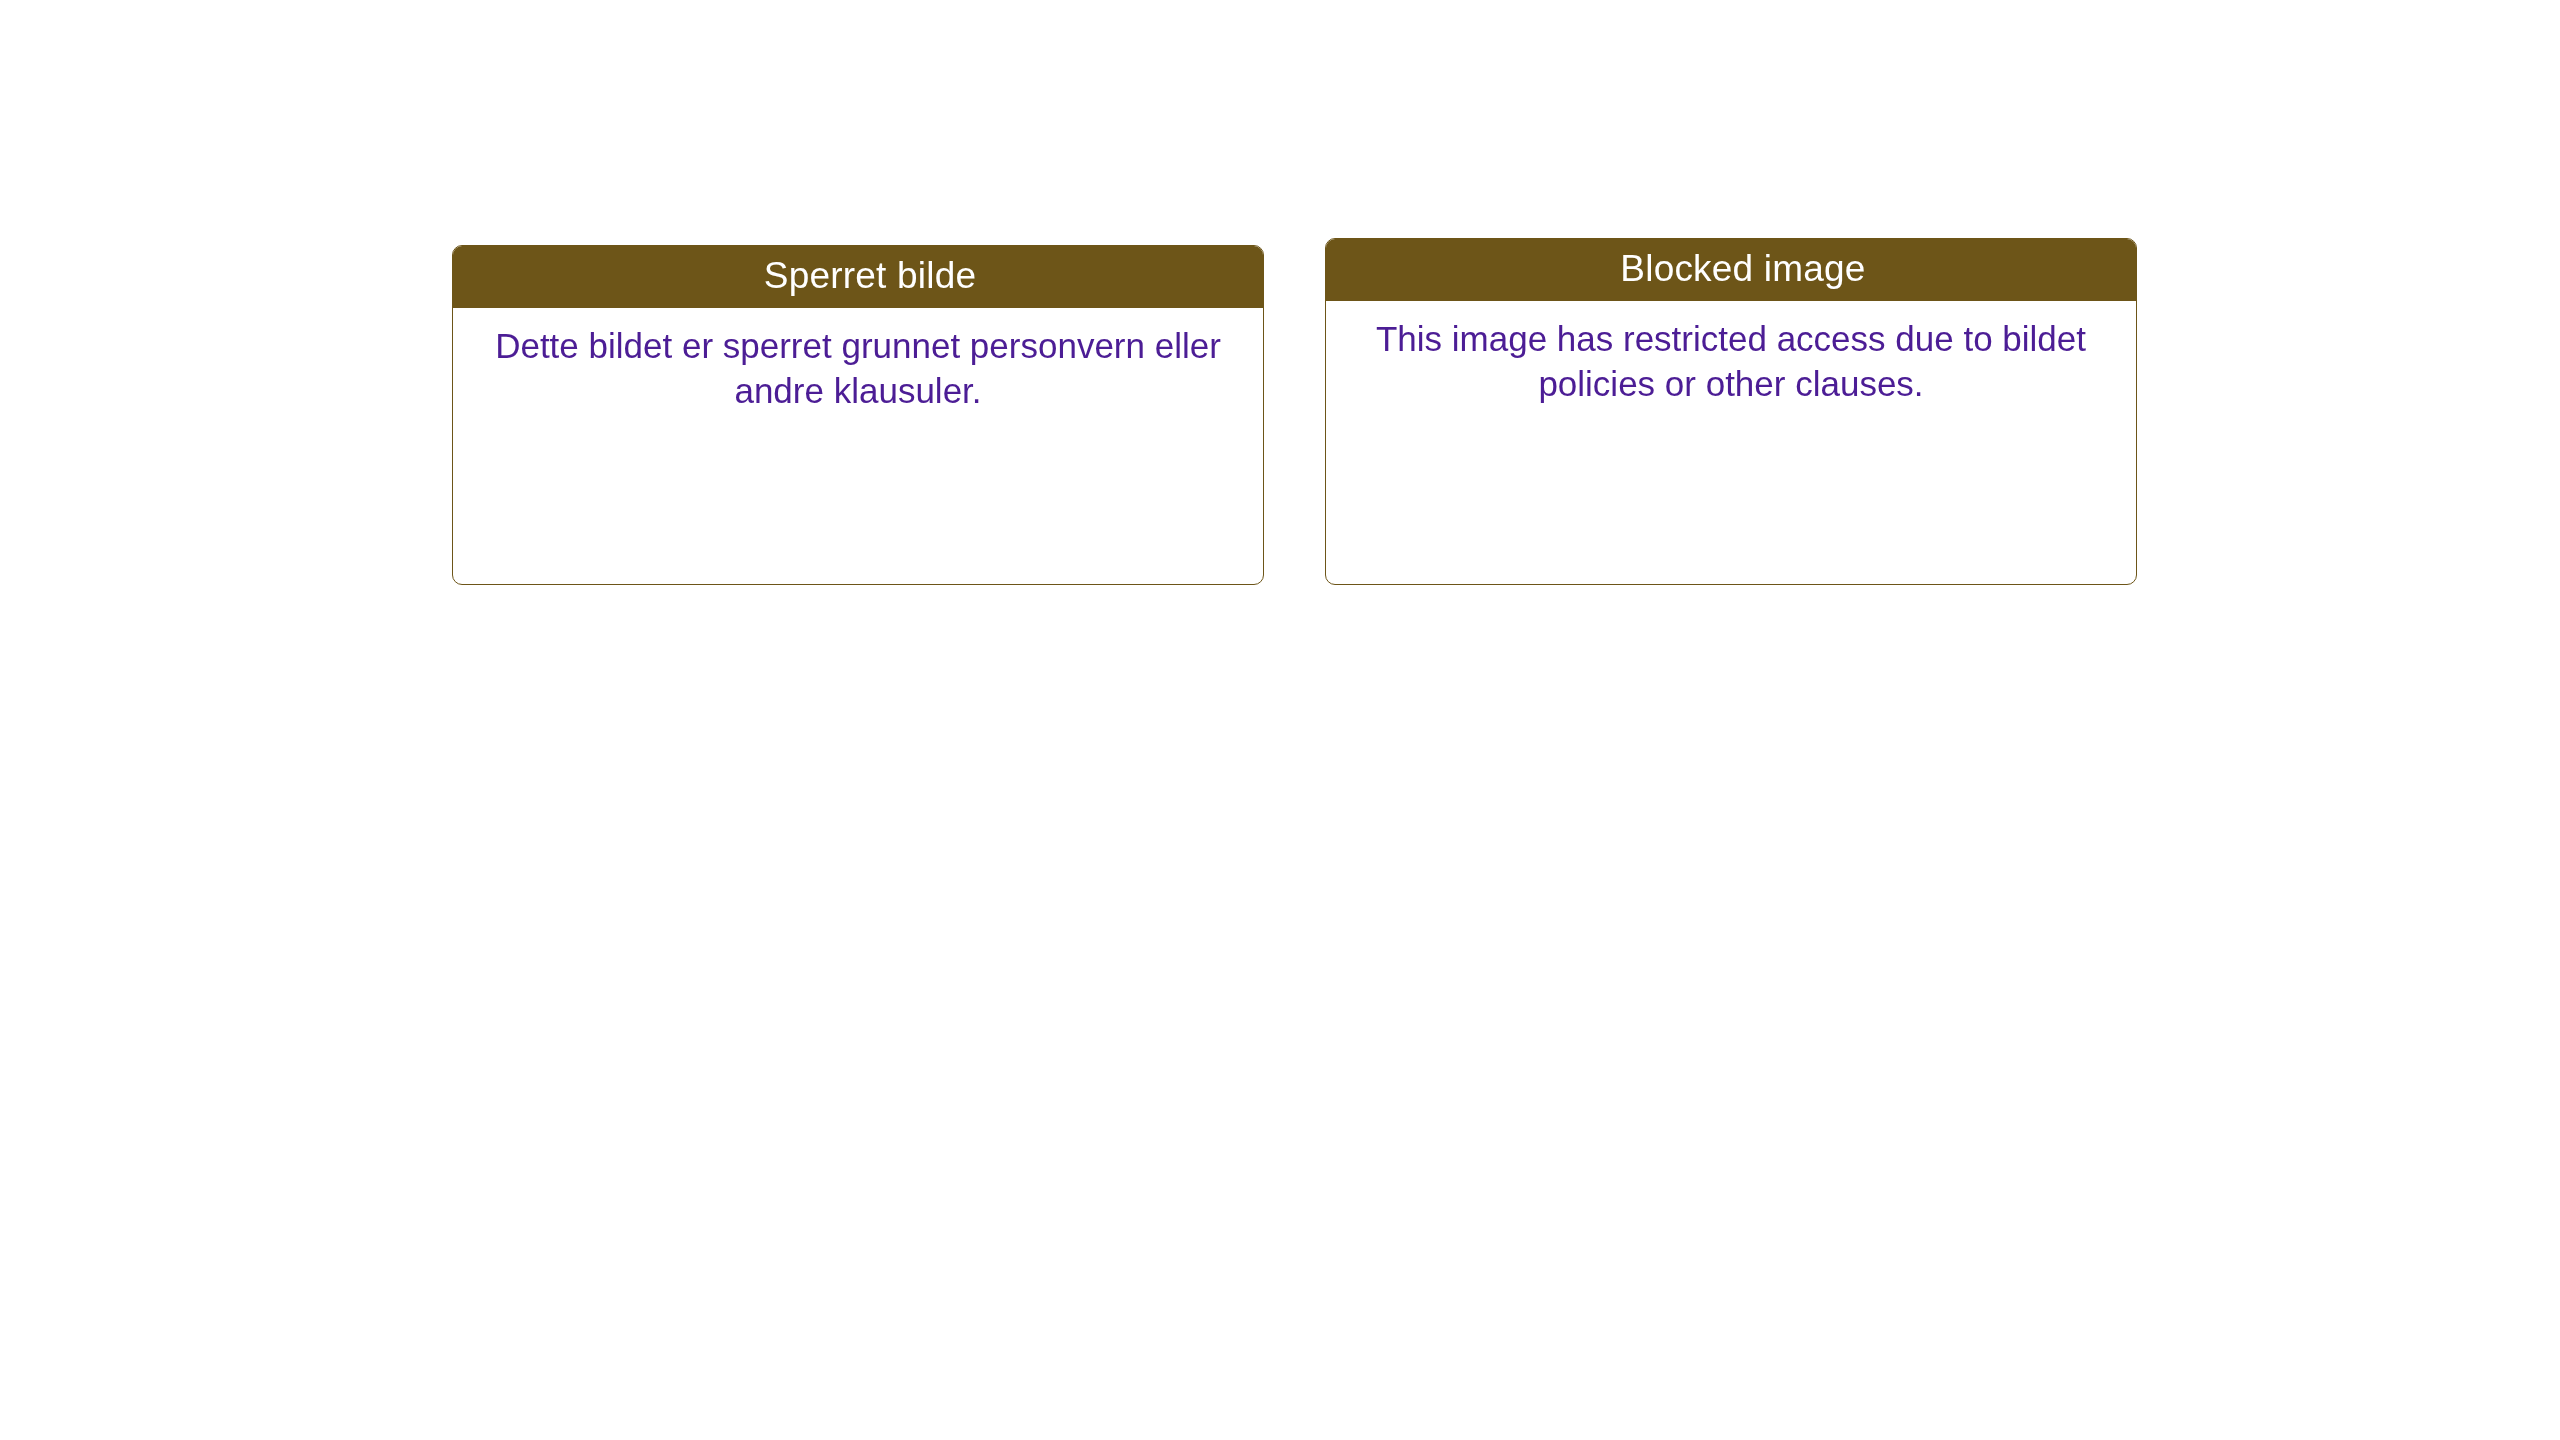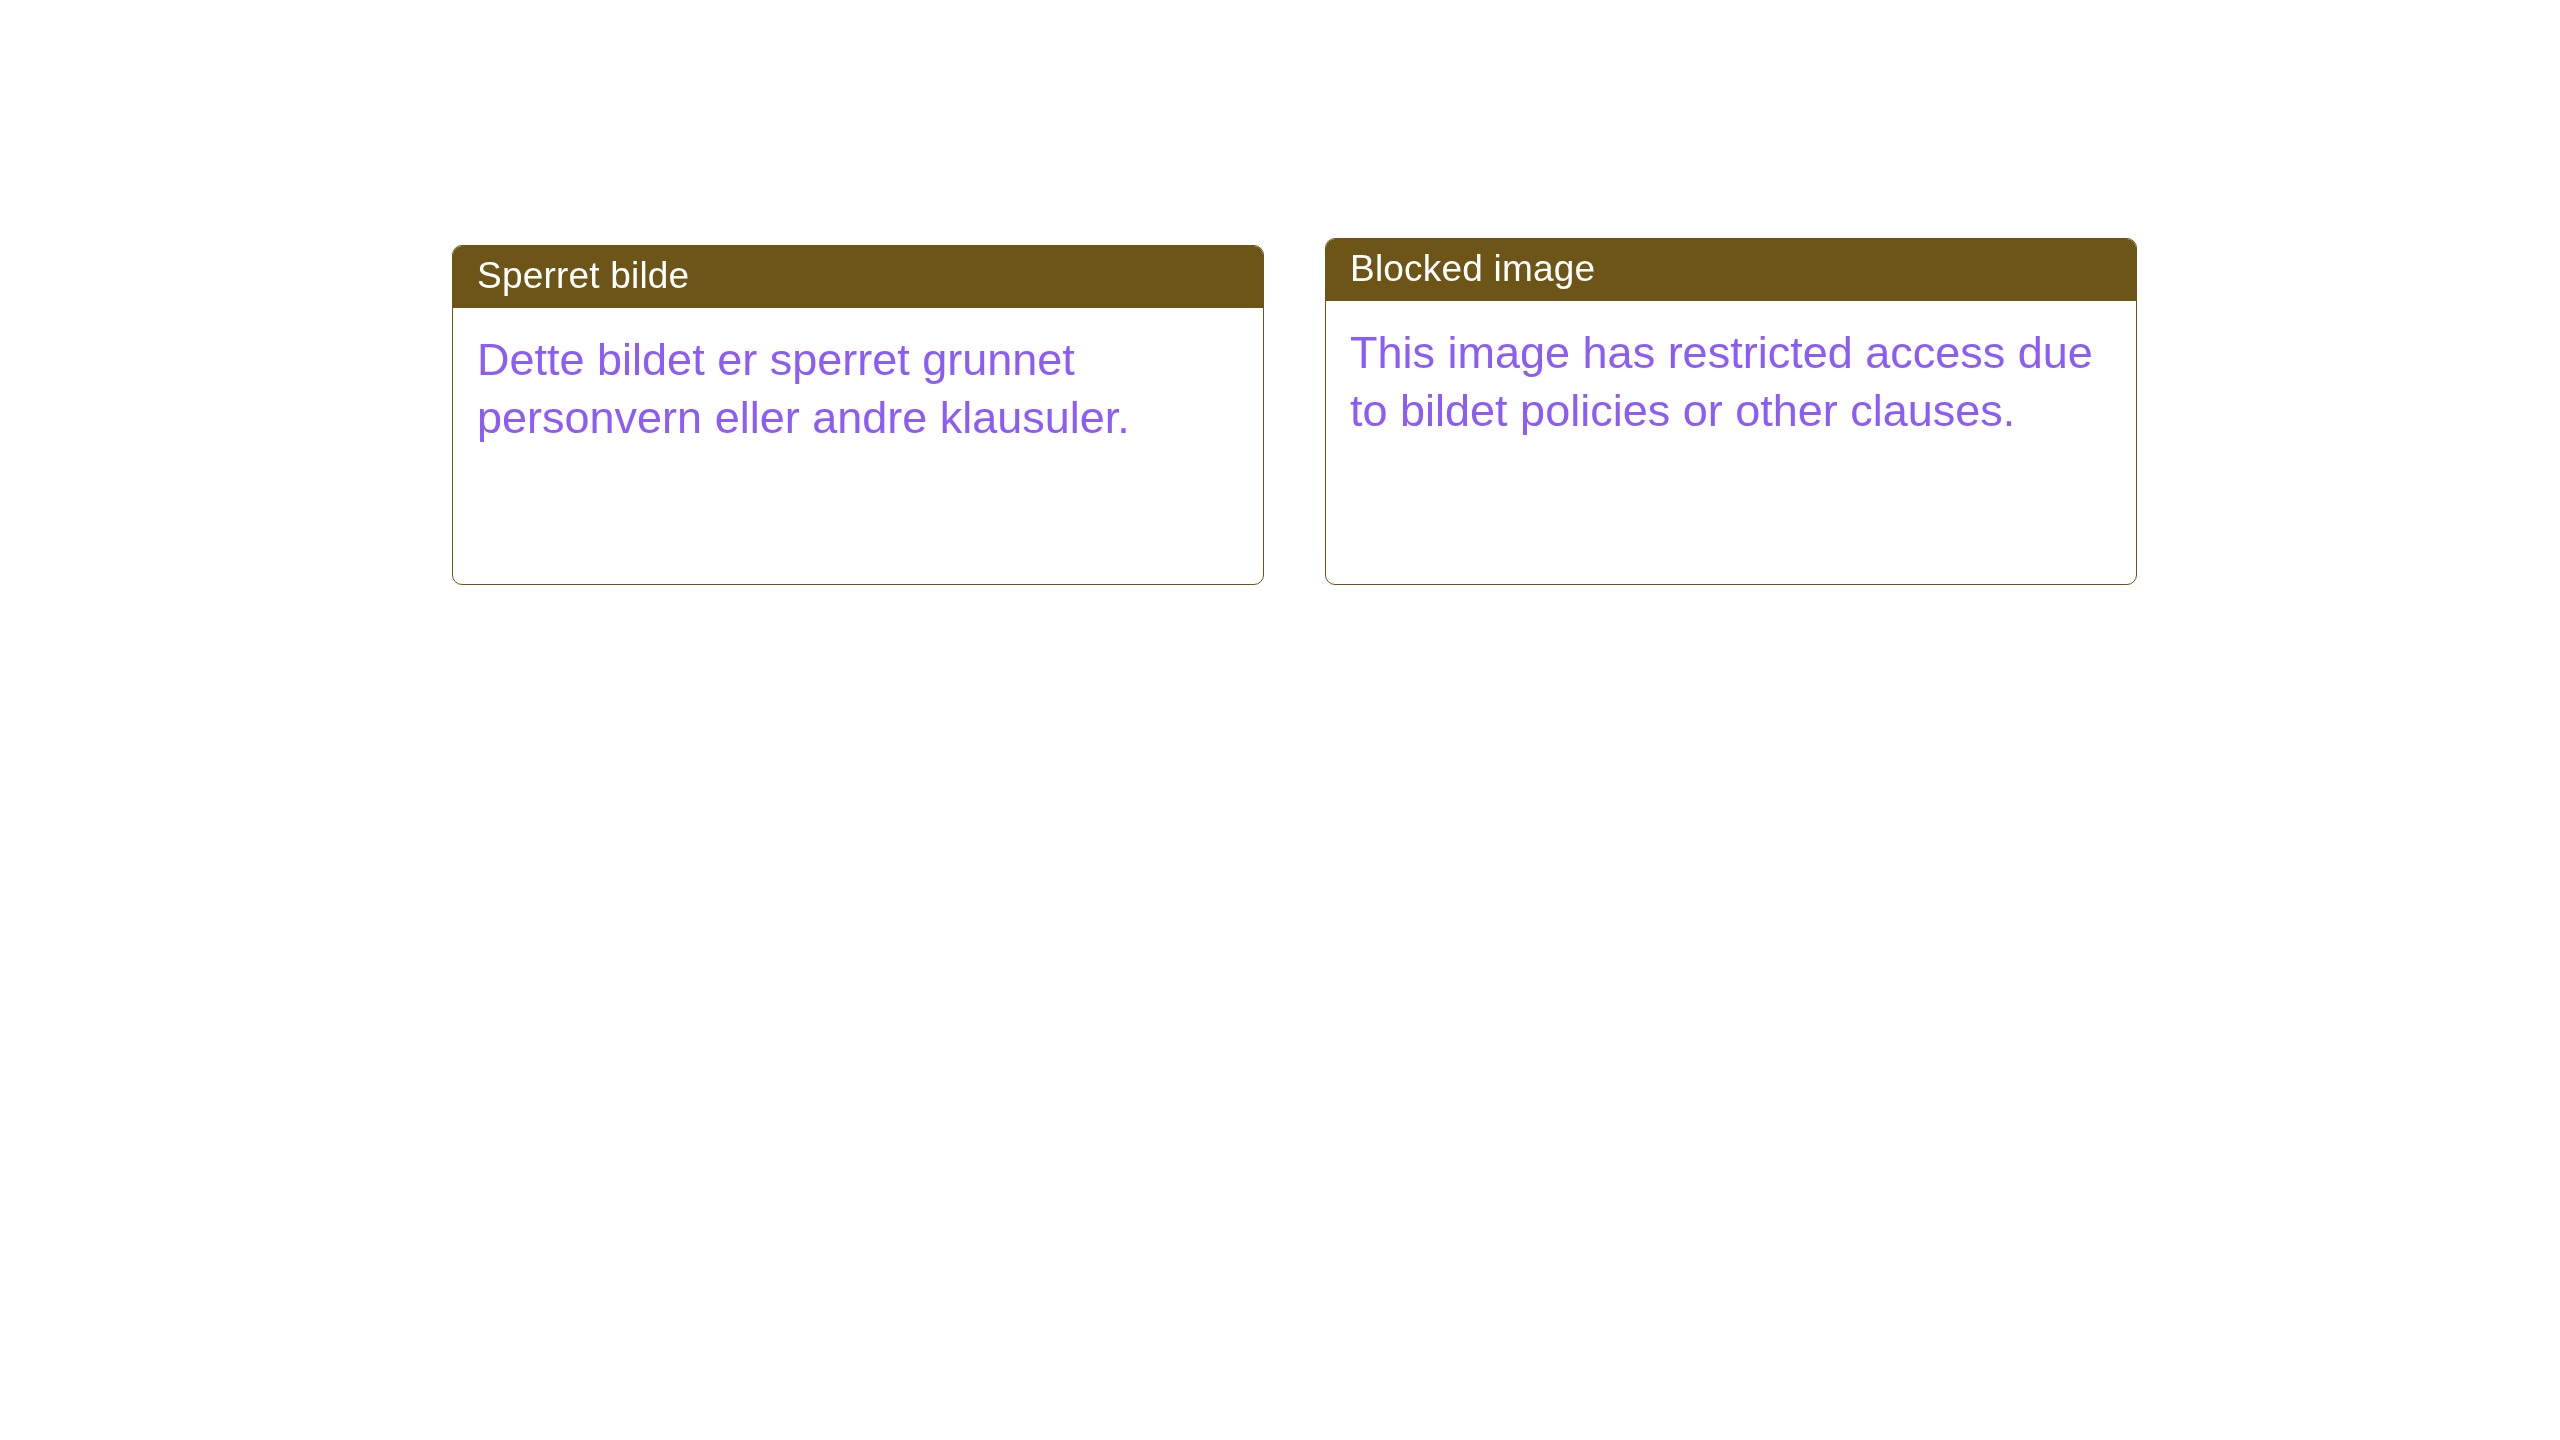--- a/index.html
+++ b/index.html
@@ -12,44 +12,44 @@
   }
   body {
     font-family: "Liberation Sans", sans-serif;
     -webkit-font-smoothing: antialiased;
   }
   .stage {
     position: relative;
     width: 2560px;
     height: 1093px;
     background: #ffffff;
+    text-align: center;
   }
   .notice-card {
     position: absolute;
     background: #ffffff;
     border: 1px solid #6d5518;
     border-radius: 10px;
     box-sizing: border-box;
     overflow: hidden;
   }
   .card-header {
     background: #6d5518;
     color: #ffffff;
     font-size: 37px;
     line-height: 1.2;
     padding: 8px 0 10px 24px;
     letter-spacing: 0.2px;
     white-space: nowrap;
   }
   .card-body {
     padding: 16px 24px 0 24px;
-    color: #8b5cf6;
-    font-size: 45px;
+    color: #4c1d95;
+    font-size: 35px;
     line-height: 1.28;
-    margin-top: 7px;
   }
   .card-body p {
     margin: 0;
     max-width: 100%;
   }
   
   #card-no {
     left: 452px;
     top: 245px;
     width: 812px;

